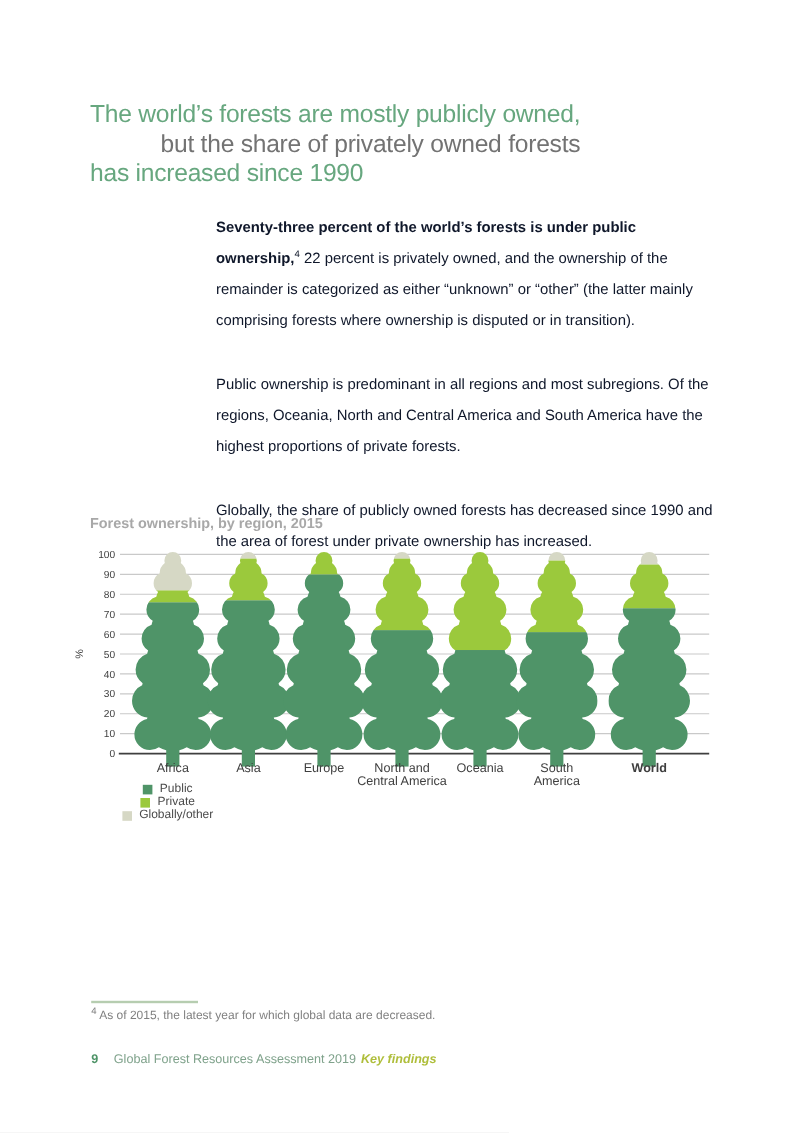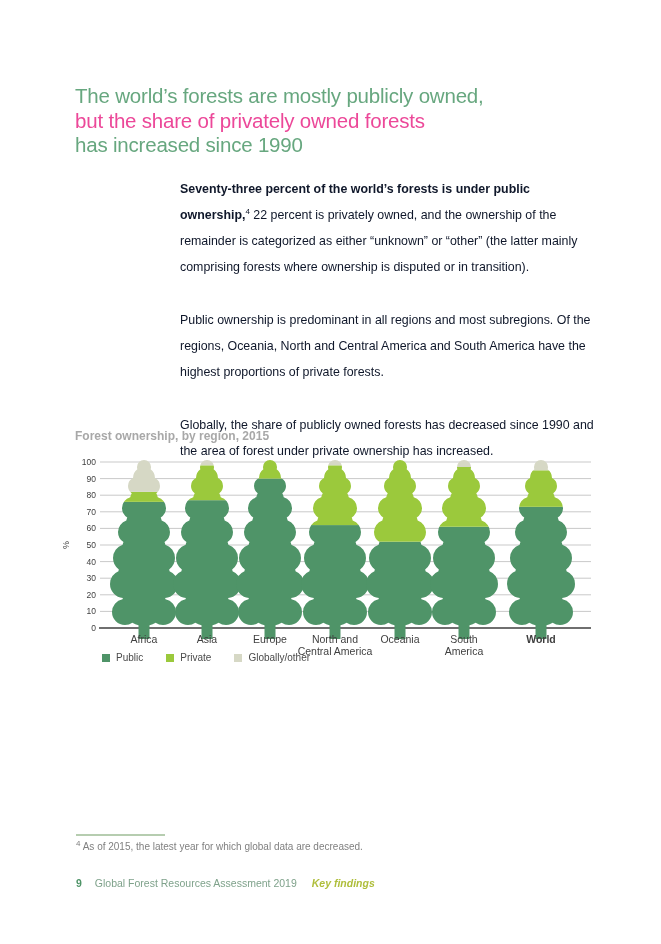--- a/index.html
+++ b/index.html
@@ -12,54 +12,54 @@
     overflow:hidden;
   }
   .abs{position:absolute;}
   .page-title{
     left:75px;top:84px;
     font-size:20.5px;line-height:24.5px;
     font-weight:500;
     letter-spacing:-0.2px;
   }
   .t-green{color:#67A77F;}
-  .t-olive{color:#ec4899;}
+  .t-olive{color:#737373;text-align:right;}
   .body-copy{
     left:180px;top:176px;width:418px;
     font-size:12.4px;line-height:26px;
     color:#0f172a;
   }
   .body-copy p{margin:0 0 27px 0;}
   .body-copy .b{font-weight:bold;}
   sup{font-size:8px;line-height:0;}
   .chart-title{
     left:75px;top:429px;
     font-size:12px;font-weight:bold;color:#A8A8A8;
   }
   #chart-svg{left:60px;top:450px;}
   .legend{
     left:102px;top:652px;
     display:flex;align-items:center;
-    font-size:10px;color:#4a4a4a;
+    font-size:10px;color:#4a4a4a;flex-direction:column;
   }
   .legend-item{display:flex;align-items:center;margin-right:23px;}
   .swatch{width:8px;height:8px;display:inline-block;margin-right:6px;}
   .footnote-rule{
     left:76px;top:834px;width:89px;height:2px;background:#B6CDB0;
   }
   .footnote{
     left:76px;top:841px;
     font-size:10px;color:#808080;
   }
   .footer{
     left:76px;top:877px;
     font-size:10.5px;color:#7FA28B;
   }
   .footer .pn{font-weight:bold;color:#4F9468;margin-right:13px;}
-  .footer .kf{font-weight:bold;font-style:italic;color:#AFBE3B;margin-left:15px;}
+  .footer .kf{font-weight:bold;font-style:italic;color:#AFBE3B;margin-left:4px;}
   svg text{font-family:"Liberation Sans", sans-serif;}
 </style>
 </head>
 <body>
 
 <div class="page">
 
   <div class="abs page-title">
     <div class="t-green">The world’s forests are mostly publicly owned,</div>
     <div class="t-olive">but the share of privately owned forests</div>

